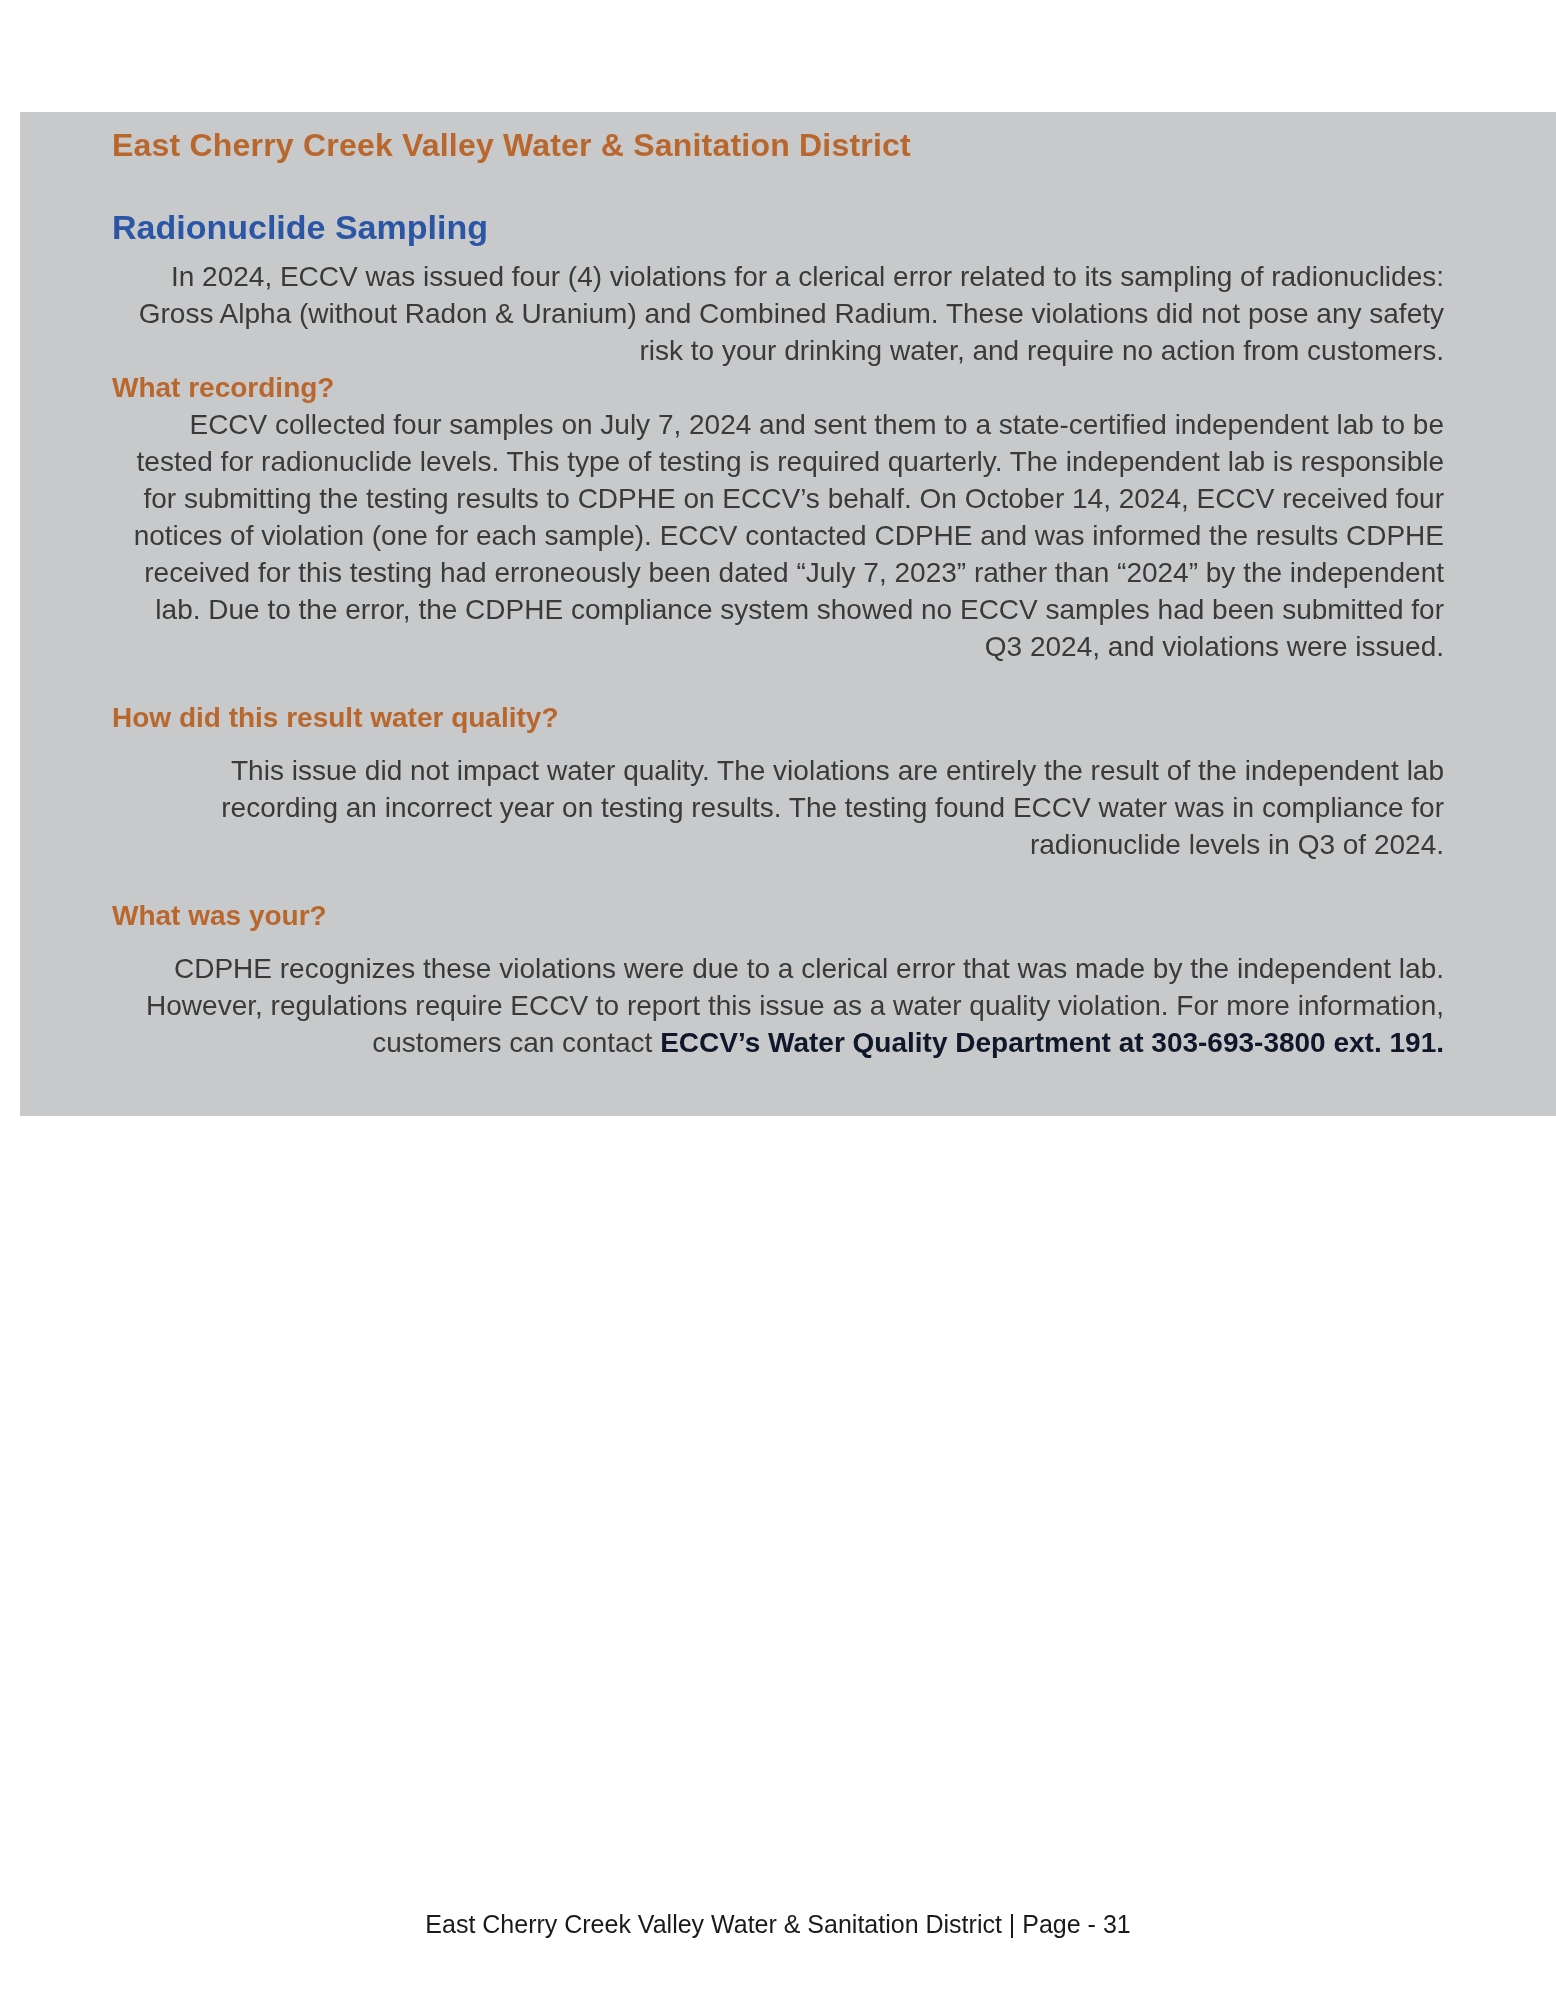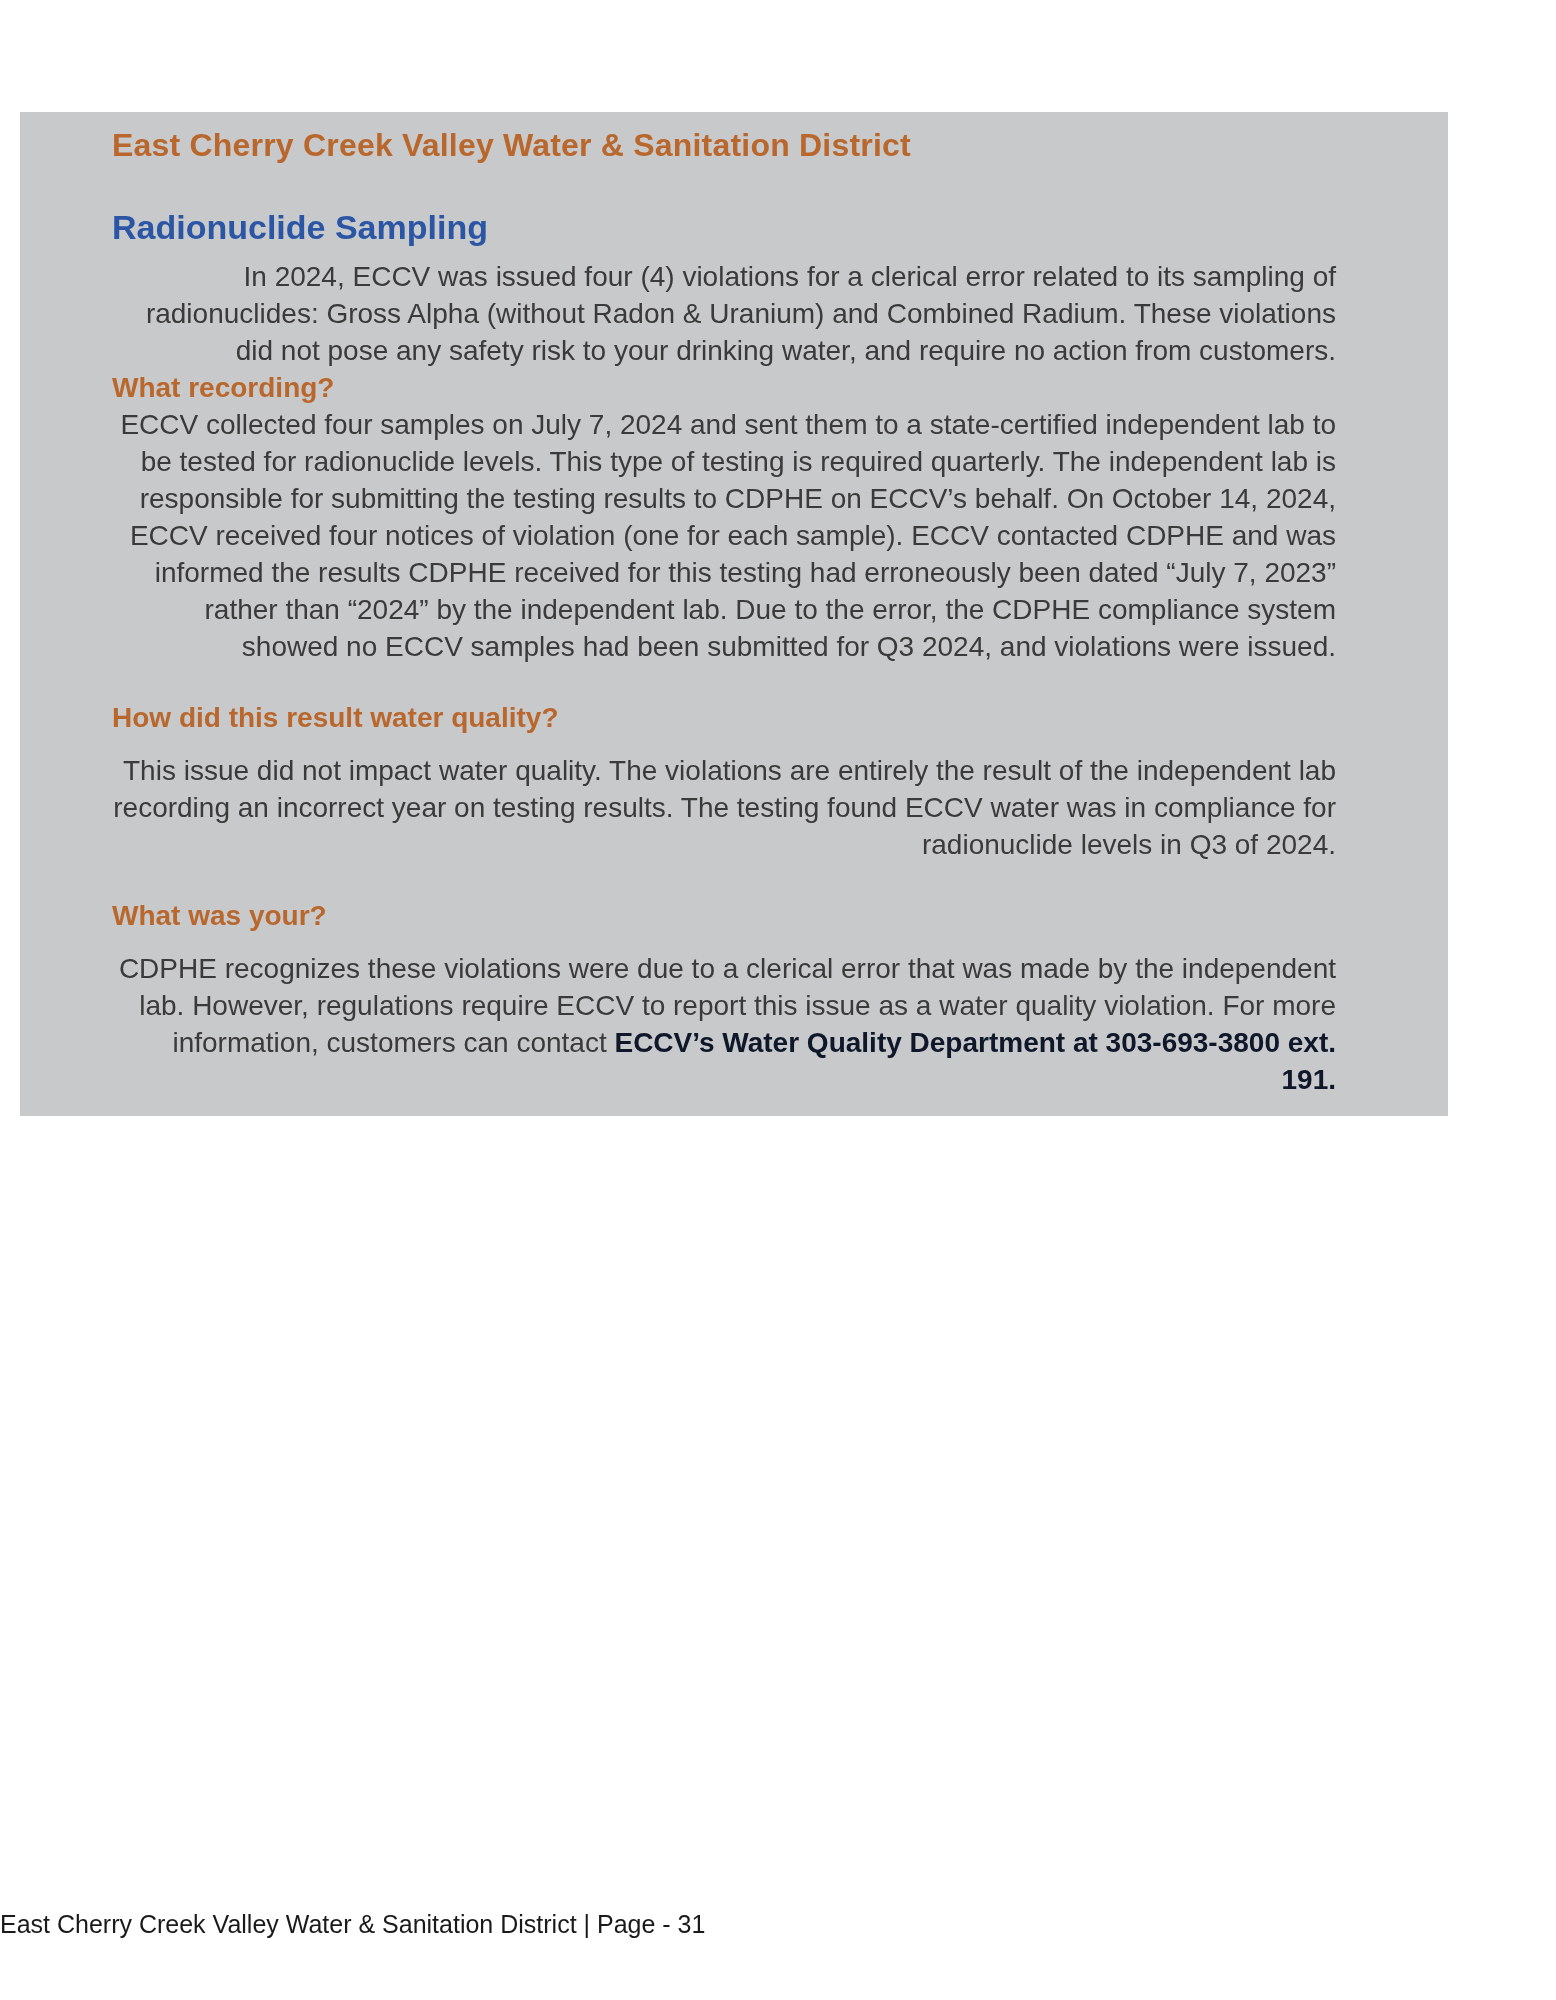--- a/index.html
+++ b/index.html
@@ -8,21 +8,21 @@
     width: 1556px;
     height: 2000px;
     background: #ffffff;
     overflow: hidden;
     font-family: "Liberation Sans", sans-serif;
   }
   .panel {
     position: absolute;
     left: 20px;
     top: 112px;
-    width: 1428px;
+    width: 1536px;
     height: 1004px;
     background: #c8c9ca;
     box-sizing: border-box;
     padding: 14px 112px 0 92px;
   }
   .doc-title {
     margin: 0;
     color: #b9672c;
     font-size: 32px;
     line-height: 38px;
@@ -54,20 +54,21 @@
   h3.q.spaced {
     margin-top: 34px;
     margin-bottom: 16px;
   }
   .bold-inline { font-weight: bold; color: #0f172a; }
   .footer {
     position: absolute;
     left: 0;
     right: 0;
     top: 1908px;
+    text-align: center;
     color: #1a1a1a;
     font-size: 25px;
     line-height: 32px;
     font-family: "Liberation Sans", sans-serif;
   }
 </style>
 </head>
 <body>
 
 <div class="page">

